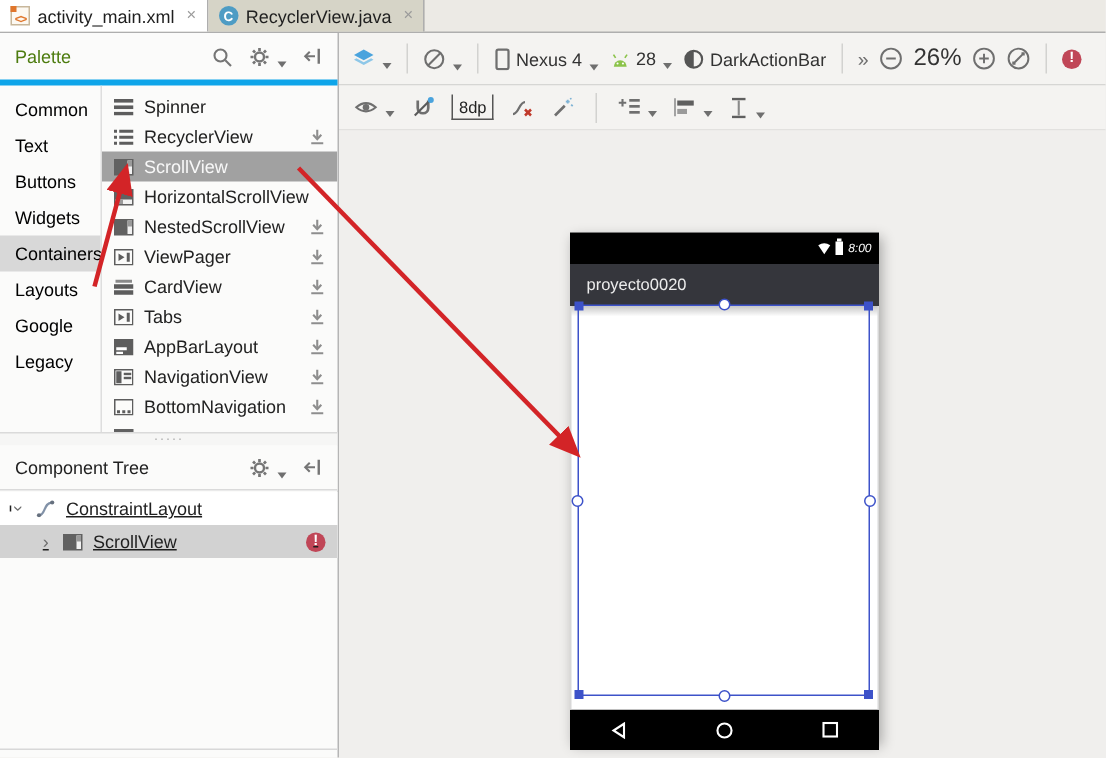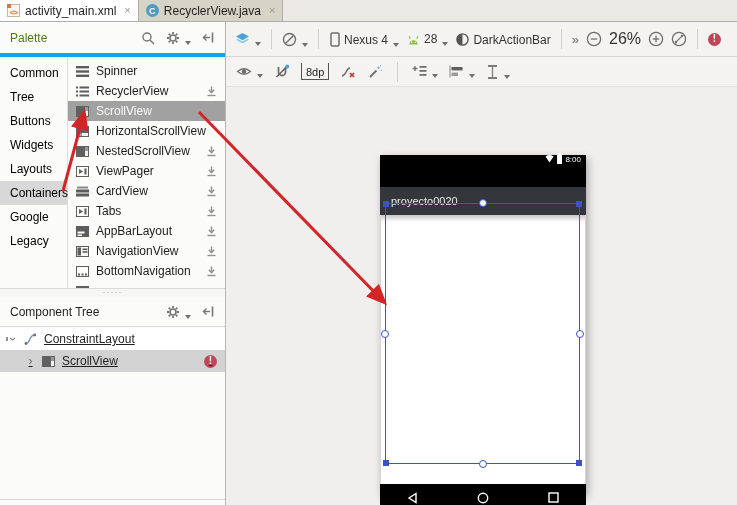--- a/index.html
+++ b/index.html
@@ -74,22 +74,22 @@
   .zoom-label { font-size:16px; color:#333; }
   .margin-sel { font-size:11px; color:#222; border-bottom:1px solid #555; border-left:1px solid #555;
     border-right:1px solid #555; padding:3px 4px 1px 4px; height:17px; }
   .err-badge { width:13px; height:13px; border-radius:50%; background:#c04657; color:#fff;
     font-size:10px; font-weight:bold; display:inline-flex; align-items:center; justify-content:center; line-height:1; }
 
   
   .canvas { position:absolute; top:65px; left:0; right:0; bottom:0; background:#f0efed; }
   .phone { position:absolute; left:154px; top:68px; width:206px; height:339px;
     box-shadow:2px 3px 8px rgba(0,0,0,0.30); background:#fff; }
-  .statusbar { height:32px; background:#000; display:flex; justify-content:flex-end;
-    gap:3px; padding:0 5px; }
+  .statusbar { height:21px; background:#000; display:flex; justify-content:flex-end;
+    align-items:center; gap:3px; padding:0 5px;font-style:italic; }
   .statusbar .time { color:#fff; font-size:8px; }
   .battery { width:5px; height:9px; background:#fff; position:relative; display:inline-block; }
   .battery:before { content:""; position:absolute; top:-2px; left:1px; width:3px; height:2px; background:#fff; }
   .appbar { height:28px; background:#35363c; color:#ececec; font-size:11px;
     display:flex; align-items:center; padding-left:11px; }
   .content { height:269px; background:#ffffff; position:relative;
     border-left:1px solid #d8d8d8; border-right:1px solid #d8d8d8; }
   .content:before { content:""; position:absolute; top:0; left:0; right:0; height:7px;
     background:linear-gradient(to bottom, rgba(0,0,0,0.22), rgba(0,0,0,0)); }
   .navbar { height:27px; background:#000; display:flex; align-items:center;
@@ -151,25 +151,25 @@
           <line x1="10.5" y1="1.5" x2="10.5" y2="11.5" stroke="#757575" stroke-width="1.6"></line>
           <line x1="1.5" y1="6.5" x2="8" y2="6.5" stroke="#757575" stroke-width="1.4"></line>
           <path d="M4.5 3.5 L1.5 6.5 L4.5 9.5" fill="none" stroke="#757575" stroke-width="1.4"></path>
         </svg>
     </span>
   </div>
 
   <div class="palette-body">
     <div class="cats">
       <div class="cat">Common</div>
-      <div class="cat">Tree</div>
+      <div class="cat">Text</div>
       <div class="cat">Buttons</div>
       <div class="cat">Widgets</div>
+      <div class="cat selected">Containers</div>
       <div class="cat">Layouts</div>
-      <div class="cat selected">Containers</div>
       <div class="cat">Google</div>
       <div class="cat">Legacy</div>
     </div>
 
     <div class="comps">
       <div class="comp">
         <svg class="ic" width="13" height="11" viewBox="0 0 13 11">
             <rect x="0" y="0" width="13" height="2.4" fill="#5d5d5d"></rect>
             <rect x="0" y="4.3" width="13" height="2.4" fill="#5d5d5d"></rect>
             <rect x="0" y="8.6" width="13" height="2.4" fill="#5d5d5d"></rect>

